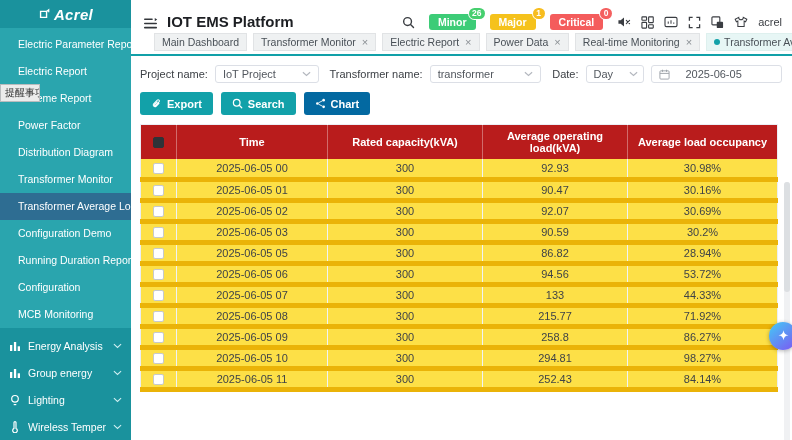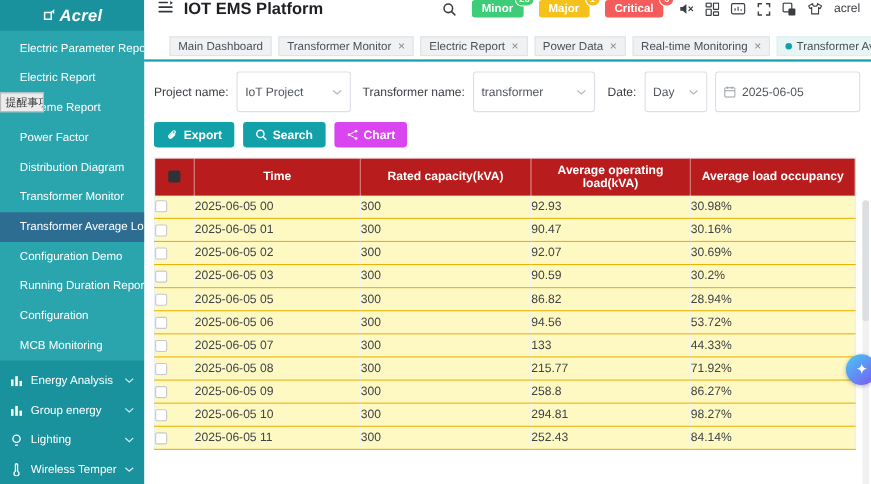--- a/index.html
+++ b/index.html
@@ -14,53 +14,53 @@
   .smi{height:27px;line-height:27px;padding-left:18px;color:#fff;font-size:10.5px;white-space:nowrap;overflow:hidden;cursor:pointer}
   .smi.sel{background:#2e6d92}
   .mainmenu{flex:1;background:#1a929d;padding-top:4px}
   .mmi{height:27px;display:flex;align-items:center;gap:7px;color:#fff;font-size:10.5px;padding:0 9px;cursor:pointer}
   .mmi .lbl{flex:1;white-space:nowrap;overflow:hidden}
   .mmi svg{flex:none}
   .side-tooltip{position:absolute;left:0;top:84px;background:#ececec;border:1px solid #b9bcbe;color:#333;font-size:10px;padding:1px 4px;z-index:6;white-space:nowrap;max-width:40px;overflow:hidden}
 
   
   .main{flex:1;display:flex;flex-direction:column;min-width:0;position:relative}
-  .topbar{height:30px;display:flex;align-items:flex-start;gap:9px;padding:0 10px 0 12px}
+  .topbar{height:30px;display:flex;align-items:flex-end;gap:9px;padding:0 10px 0 12px}
   .title{font-size:15px;font-weight:bold;color:#1d1f23}
   .top-right{margin-left:auto;display:flex;align-items:center;gap:10px;color:#3a3d42}
   .alarm{position:relative;color:#fff;font-size:10.5px;font-weight:bold;padding:2px 9px;border-radius:3px;cursor:pointer}
   .alarm .badge{position:absolute;top:-6px;right:-9px;min-width:12px;text-align:center;font-size:8.5px;font-weight:bold;padding:1px 3px;border-radius:7px;color:#fff;line-height:9px;box-shadow:0 0 0 1px #fff}
   .username{font-size:11px;color:#3a3d42}
   .icon-btn{display:flex;align-items:center;cursor:pointer}
 
   .tabbar{height:26px;border-bottom:2px solid #11a0a8;display:flex;align-items:center;gap:6px;padding-left:23px}
   .tab{display:flex;align-items:center;gap:4px;background:#eff1f2;border:1px solid #e1e3e5;color:#495057;font-size:10.5px;padding:2px 7px;cursor:pointer;white-space:nowrap}
   .tab.active{background:#e7f6f5;border-color:#def0ee}
   .tab .dot{width:6px;height:6px;border-radius:50%;background:#13a1a9}
   .tab .x{color:#8a8f94;font-size:11px;margin-left:2px;line-height:1}
 
   .content{flex:1;padding:7px 10px 0 9px;position:relative}
   .filters{display:flex;align-items:center;gap:7px;font-size:11px;color:#3d4146;margin-top:2px;white-space:nowrap}
-  .select,.dateinput{height:37px;display:flex;align-items:center;border:1px solid #dcdfe6;border-radius:3px;background:#fff;color:#52575e;font-size:11px;padding:0 7px;gap:5px;cursor:pointer}
+  .select,.dateinput{height:18px;display:flex;align-items:center;border:1px solid #dcdfe6;border-radius:3px;background:#fff;color:#52575e;font-size:11px;padding:0 7px;gap:16px;cursor:pointer}
   .select .val{flex:1}
   .sel-project{width:104px}
   .sel-transformer{width:112px}
   .sel-day{width:58px}
   .dateinput{width:132px}
   .chev-ic{color:#b4b8bf;display:flex}
   .cal-ic{color:#9aa0a6;display:flex}
 
   .actions{display:flex;gap:8px;margin-top:9px}
   .btn{height:23px;display:flex;align-items:center;gap:5px;background:#12a1a9;color:#fff;border:none;border-radius:3px;font-size:11px;font-weight:bold;padding:0 11px;cursor:pointer}
-  .btn.disabled{background:#d946ef;cursor:default}
+  .btn.disabled{background:#0369a1;cursor:default}
 
   table{margin-top:9px;border-collapse:collapse;table-layout:fixed;width:637px;font-size:11px;border:1px solid #ebeef5}
   thead th{background:#b91c1c;color:#fff;height:34px;font-weight:bold;border-right:1px solid rgba(255,255,255,.35);text-align:center}
   thead th:last-child{border-right:none}
-  tbody td{height:21px;text-align:left;color:#3f4347;background:#fef9c3;border-bottom:1px solid #eab308;border-right:1px solid #f0f2f5}
+  tbody td{height:21px;text-align:center;color:#3f4347;background:#fde047;border-bottom:5px solid #eab308;border-right:1px solid #f0f2f5}
   tbody td:last-child{border-right:none}
   .cb{width:11px;height:11px;border:1px solid #c6c9cc;border-radius:2px;background:#fff;display:inline-block;vertical-align:middle;cursor:pointer}
   .cb.dark{background:#2f3338;border-color:#2f3338}
 
   .scroll-track{position:absolute;right:2px;top:126px;width:6px;height:302px;background:#f0f1f3;border-radius:3px}
   .scroll-thumb{position:absolute;top:0;left:0;width:6px;height:110px;background:#dcdfe2;border-radius:3px}
 
   .fab{position:absolute;left:769px;top:322px;width:28px;height:28px;border-radius:50%;background:linear-gradient(140deg,#45c6f5 5%,#7c59f2 95%);display:flex;align-items:center;justify-content:center;box-shadow:0 1px 4px rgba(0,0,0,.3);cursor:pointer;z-index:8}
 </style>
 </head>

